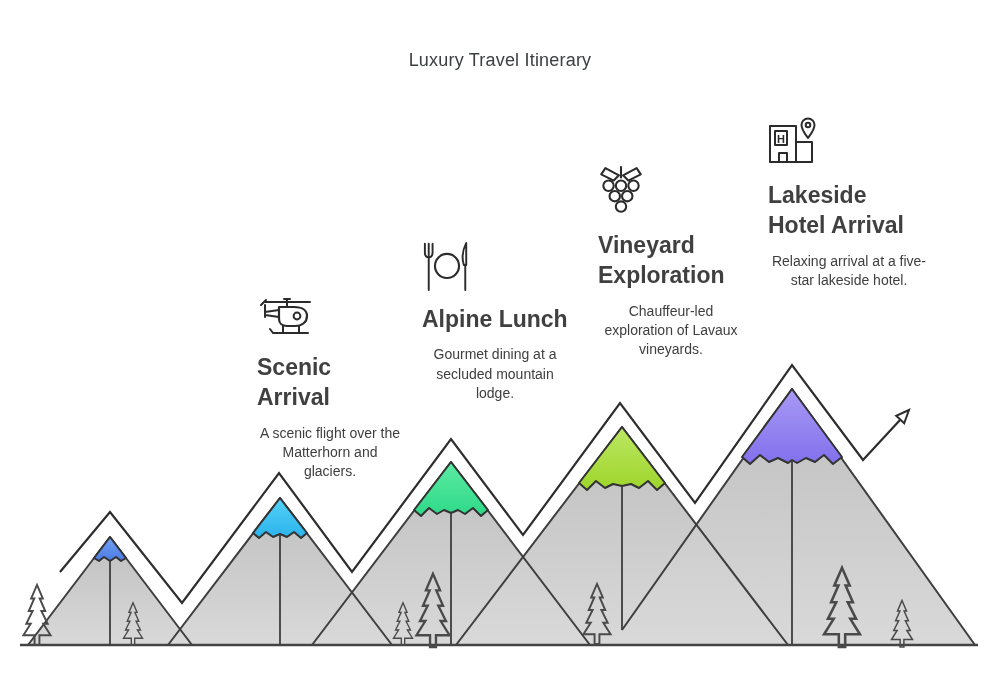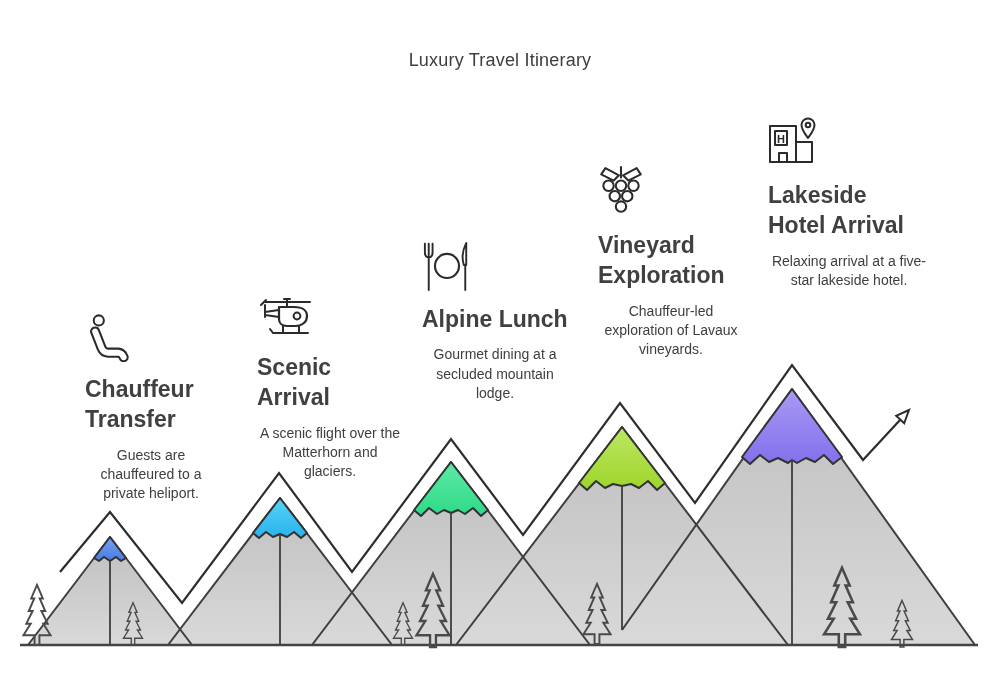--- a/index.html
+++ b/index.html
@@ -104,29 +104,20 @@
       <use href="#pine" class="tree" transform="translate(842,647) scale(1.28)"></use>
       <use href="#pine" class="tree" transform="translate(902,647) scale(0.75)"></use>
     </g>
 
     <g>
       <path class="trail" d="M60,572 L110,512 L182,603 L279,473 L352,572 L451,439 L523,535 L620,403 L695,503 L792,365 L863,460 L900,420"></path>
       <polygon points="909,410 904.2,423.3 896.2,415.8" fill="#ffffff" stroke="#2d2d2d" stroke-width="2"></polygon>
     </g>
   </svg>
 
-  <div class="step" style="left:85px;top:312px;width:132px;">
-    <svg class="icon" width="46" height="50" viewBox="0 0 50 52">
-      <circle class="ic" cx="15" cy="8" r="5.5"></circle>
-      <path d="M11,20 L18,38 Q20,43 25,43 L36,43 Q40.5,43.5 42,48" fill="none" stroke="#2b2b2b" stroke-width="11" stroke-linecap="round" stroke-linejoin="round"></path>
-      <path d="M11,20 L18,38 Q20,43 25,43 L36,43 Q40.5,43.5 42,48" fill="none" stroke="#ffffff" stroke-width="6.5" stroke-linecap="round" stroke-linejoin="round"></path>
-    </svg>
-    <h3>Chauffeur Transfer</h3>
-    <p>Guests are chauffeured to a private heliport.</p>
-  </div>
 
   <div class="step" style="left:257px;top:296px;width:146px;">
     <svg class="icon" width="56" height="44" viewBox="0 0 56 44">
       <line class="ic-thin" x1="8" y1="6" x2="53" y2="6"></line>
       <path class="ic-thin" d="M30,11 L30,3 M27,3 L33,3"></path>
       <path class="ic-thin" d="M4,9 L9,4"></path>
       <path class="ic" d="M22,11 L37,11 C46,11 50,15 50,20 C50,26 45,30 38,30 L30,30 C25,30 22,27 22,23 Z"></path>
       <circle class="ic-thin" cx="40" cy="20" r="3.4"></circle>
       <path class="ic-thin" d="M22,14 L8,16 M22,21 L8,19 M8,21 L8,9"></path>
       <path class="ic-thin" d="M26,30 L26,36 M42,30 L42,36 M16,37 L51,37 M16,37 L13,33"></path>

